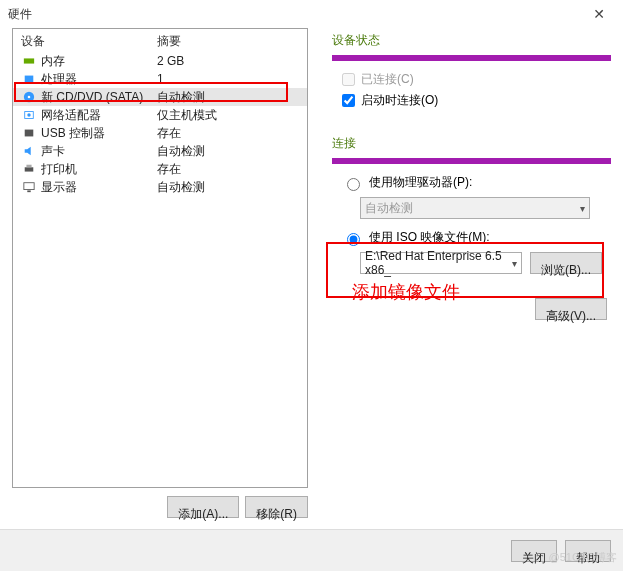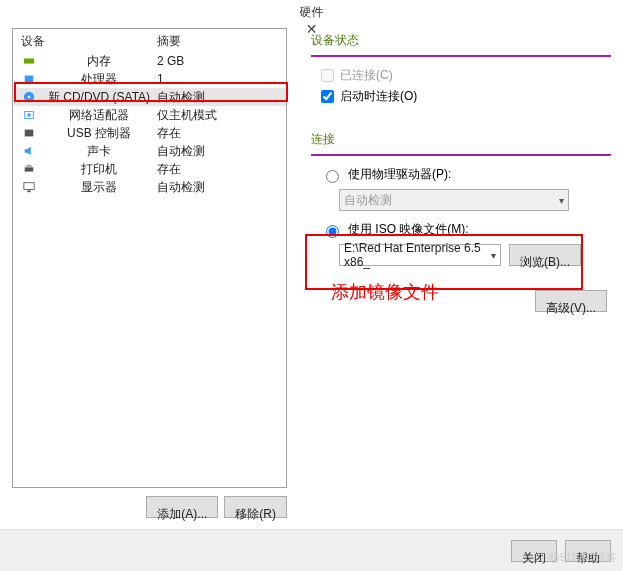--- a/index.html
+++ b/index.html
@@ -1,36 +1,36 @@
 <!DOCTYPE html>
 <html><head>
 <meta charset="utf-8">
 <style>
 * { box-sizing: border-box; font-family: "Microsoft YaHei", "Segoe UI", sans-serif; font-size: 12px; }
 body { margin: 0; background: #fff; width: 623px; height: 571px; position: relative; overflow: hidden; }
-.titlebar { display: flex; align-items: center; padding: 4px 8px; height: 28px; flex-direction: column; }
+.titlebar { display: flex; align-items: center; padding: 4px 8px; height: 28px; }
 .titlebar .title { flex: 1; color: #333; }
 .titlebar .close { width: 32px; text-align: center; font-size: 14px; color: #444; cursor: pointer; }
 .content { position: absolute; top: 28px; left: 0; right: 0; bottom: 42px; padding: 0 12px; }
 .twocol { display: flex; gap: 24px; height: 100%; }
-.leftcol { width: 275px; display: flex; flex-direction: column; }
+.leftcol { width: 296px; display: flex; flex-direction: column; }
 .devbox { border: 1px solid #a0a0a0; height: 460px; background: #fff; overflow: hidden; }
 .devhead { display: flex; padding: 4px 8px 2px; color: #333; font-weight: 400; }
 .devhead .c1 { width: 136px; }
 .devrow { display: flex; align-items: center; padding: 1px 8px; height: 18px; }
 .devrow .icon { width: 16px; height: 14px; margin-right: 4px; display: inline-flex; align-items: center; justify-content: center; }
-.devrow .name { width: 116px; color: #222; text-align: center; }
+.devrow .name { width: 116px; color: #222; }
 .devrow .summ { color: #222; }
 .devrow.sel { background: #e6e6e6; }
 .highlight-box { position: absolute; border: 2px solid #e00; pointer-events: none; }
 .leftbtns { margin-top: 8px; display: flex; justify-content: flex-end; gap: 6px; }
 .btn { border: 1px solid #adadad; background: #e1e1e1; padding: 9px 10px; height: 22px; cursor: pointer; color: #222; }
 .rightcol { flex: 1; padding-top: 4px; position: relative; }
 .group-title { color: #4d7c0f; margin-bottom: 6px; }
-.group { border-top: 2px solid #a21caf; padding: 10px 0 14px 10px; margin-bottom: 8px; }
+.group { border-top: 6px solid #a21caf; padding: 10px 0 14px 10px; margin-bottom: 8px; }
 .chk { display: flex; align-items: center; gap: 6px; margin-bottom: 4px; }
 .chk input { margin: 0; }
 .chk .disabled { color: #9a9a9a; }
 .radio { display: flex; align-items: center; gap: 6px; margin-bottom: 6px; }
 .iso-row { display: flex; align-items: center; gap: 8px; margin-top: 4px; margin-left: 18px; }
 .combo { border: 1px solid #adadad; height: 22px; padding: 0 4px; display: flex; align-items: center; justify-content: space-between; width: 162px; background: #fff; color: #222; }
 .combo .arrow { color: #555; font-size: 10px; }
 .combo.disabled { color: #9a9a9a; background: #f0f0f0; }
 .adv-row { display: flex; justify-content: flex-end; margin-top: 10px; padding-right: 4px; }
 .annotation { color: #e00; font-size: 18px; position: absolute; }

